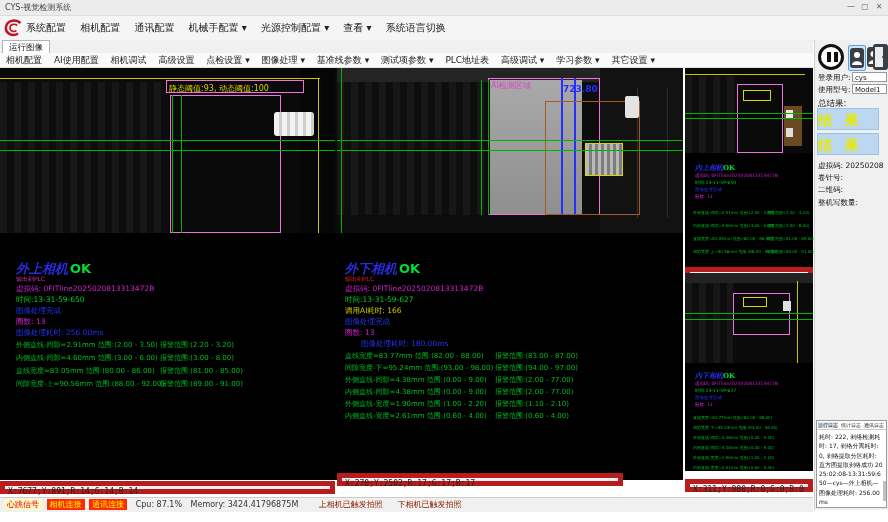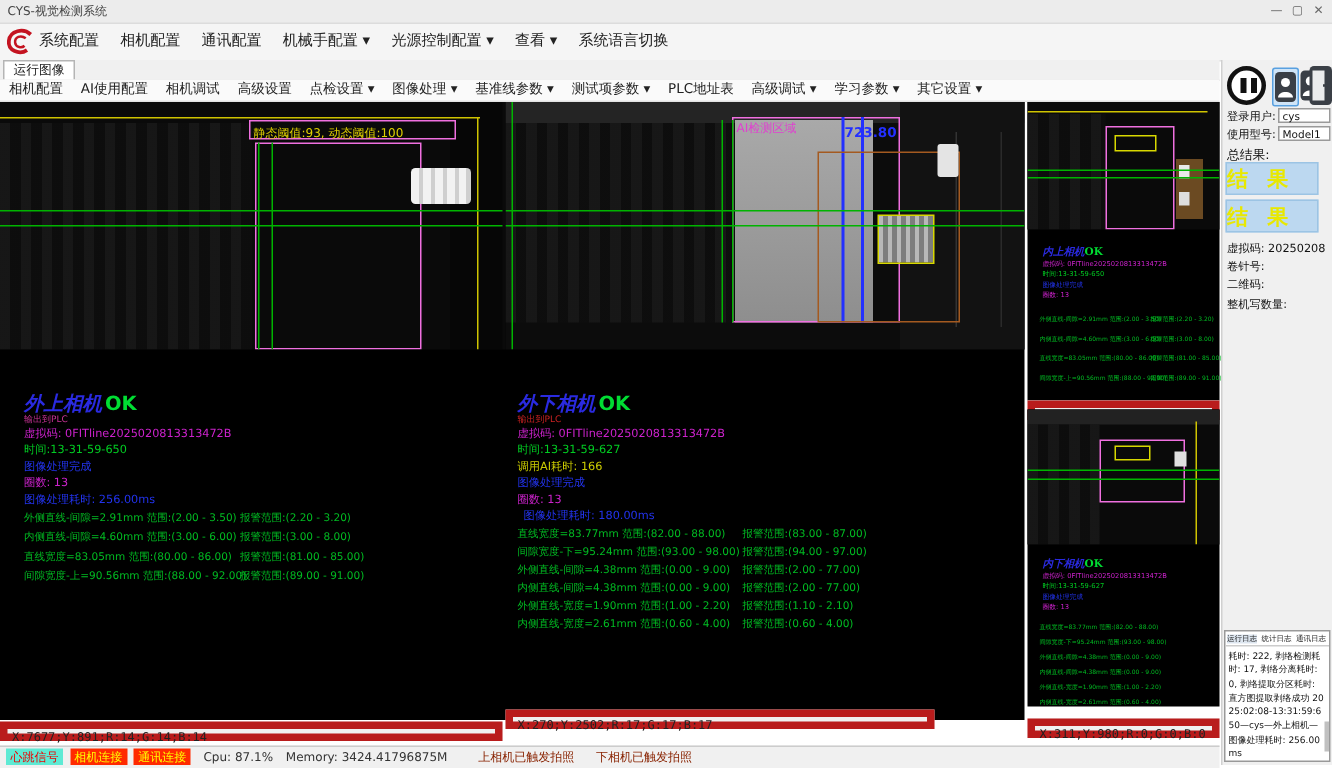--- a/index.html
+++ b/index.html
@@ -56,21 +56,21 @@
              letter-spacing:4px;text-align:left;box-sizing:border-box;}
   .logbox{background:#fff;border:1px solid #999;box-sizing:border-box;overflow:hidden;}
   .logtabs{font-size:5px;color:#222;white-space:nowrap;border-bottom:1px solid #ccc;padding:1px;}
   .logtabs span{margin-right:3px;}
   .logtabs .sel{background:#dde6f0;}
   .logtext{font-size:6px;color:#111;line-height:1.55;padding:2px;word-break:break-all;}
   
   .bstatus{left:0;top:497px;width:813px;height:14px;background:#f0f0f0;border-top:1px solid #ccc;
            font-size:8px;color:#333;line-height:13px;white-space:nowrap;}
   .badge{display:inline-block;padding:0 3px;margin-right:2px;font-size:8px;line-height:11px;}
-  .b-yellow{background:#5eead4;color:#ee0000;}
+  .b-yellow{background:#fef9c3;color:#ee0000;}
   .b-red{background:#ff2a00;color:#ffff00;}
   
   .pausebtn{border:3px solid #111;border-radius:50%;background:#fff;box-sizing:border-box;}
   .pausebtn i{position:absolute;top:5px;width:4px;height:10px;background:#111;}
   .iconbtn{background:#3a3f46;border-radius:3px;}
   .iconbtn.sel-wrap{background:#cfe4f7;border:1px solid #58a0e0;border-radius:2px;}
 </style>
 </head>
 <body>
 
@@ -182,21 +182,21 @@
 
     <div class="abs rtitle" style="left:8px;top:192px">
       <span>外下相机</span><span class="ok">OK</span>
     </div>
     <div class="abs tiny" style="left:8px;top:207px;color:#cc2222">输出到PLC</div>
     <div class="abs mag" style="left:8px;top:216px">虚拟码: 0FITline2025020813313472B</div>
     <div class="abs grn" style="left:8px;top:227px">时间:13-31-59-627</div>
     <div class="abs yel" style="left:8px;top:238px">调用AI耗时: 166</div>
     <div class="abs blu" style="left:8px;top:249px">图像处理完成</div>
     <div class="abs mag" style="left:8px;top:260px">圈数: 13</div>
-    <div class="abs blu" style="left:12px;top:271px">图像处理耗时: 180.00ms</div>
+    <div class="abs blu" style="left:24px;top:271px">图像处理耗时: 180.00ms</div>
 
     <div class="abs mrow" style="left:8px;top:283px">直线宽度=83.77mm 范围:(82.00 - 88.00)</div>
     <div class="abs mrow" style="left:158px;top:283px">报警范围:(83.00 - 87.00)</div>
     <div class="abs mrow" style="left:8px;top:295px">间隙宽度-下=95.24mm 范围:(93.00 - 98.00)</div>
     <div class="abs mrow" style="left:158px;top:295px">报警范围:(94.00 - 97.00)</div>
     <div class="abs mrow" style="left:8px;top:307px">外侧直线-间隙=4.38mm 范围:(0.00 - 9.00)</div>
     <div class="abs mrow" style="left:158px;top:307px">报警范围:(2.00 - 77.00)</div>
     <div class="abs mrow" style="left:8px;top:319px">内侧直线-间隙=4.38mm 范围:(0.00 - 9.00)</div>
     <div class="abs mrow" style="left:158px;top:319px">报警范围:(2.00 - 77.00)</div>
     <div class="abs mrow" style="left:8px;top:331px">外侧直线-宽度=1.90mm 范围:(1.00 - 2.20)</div>

